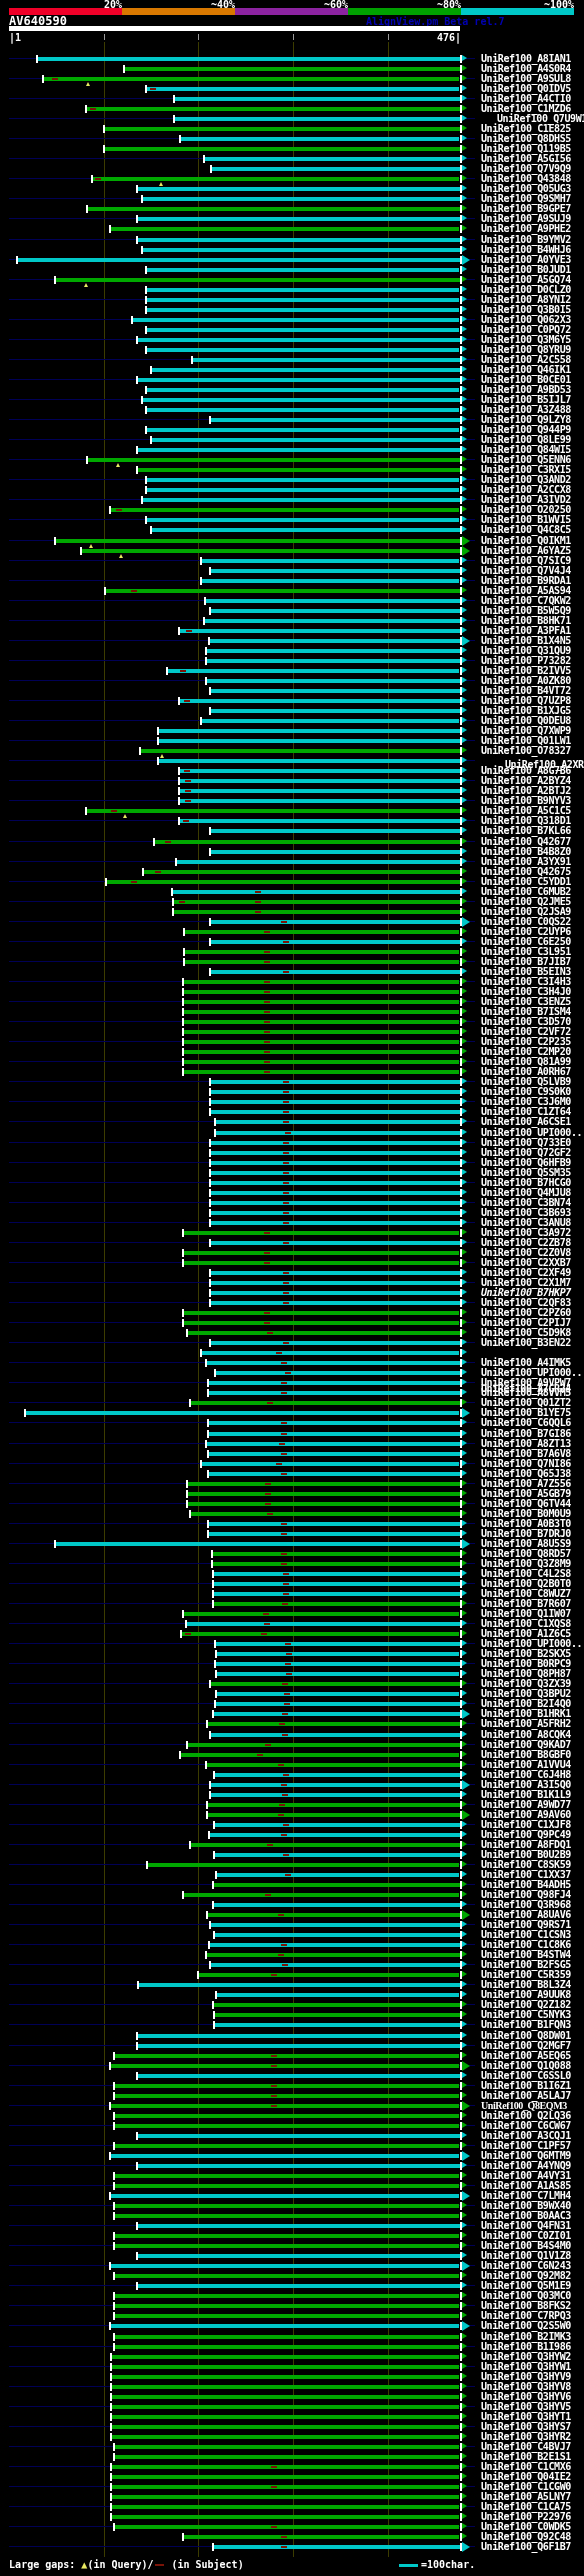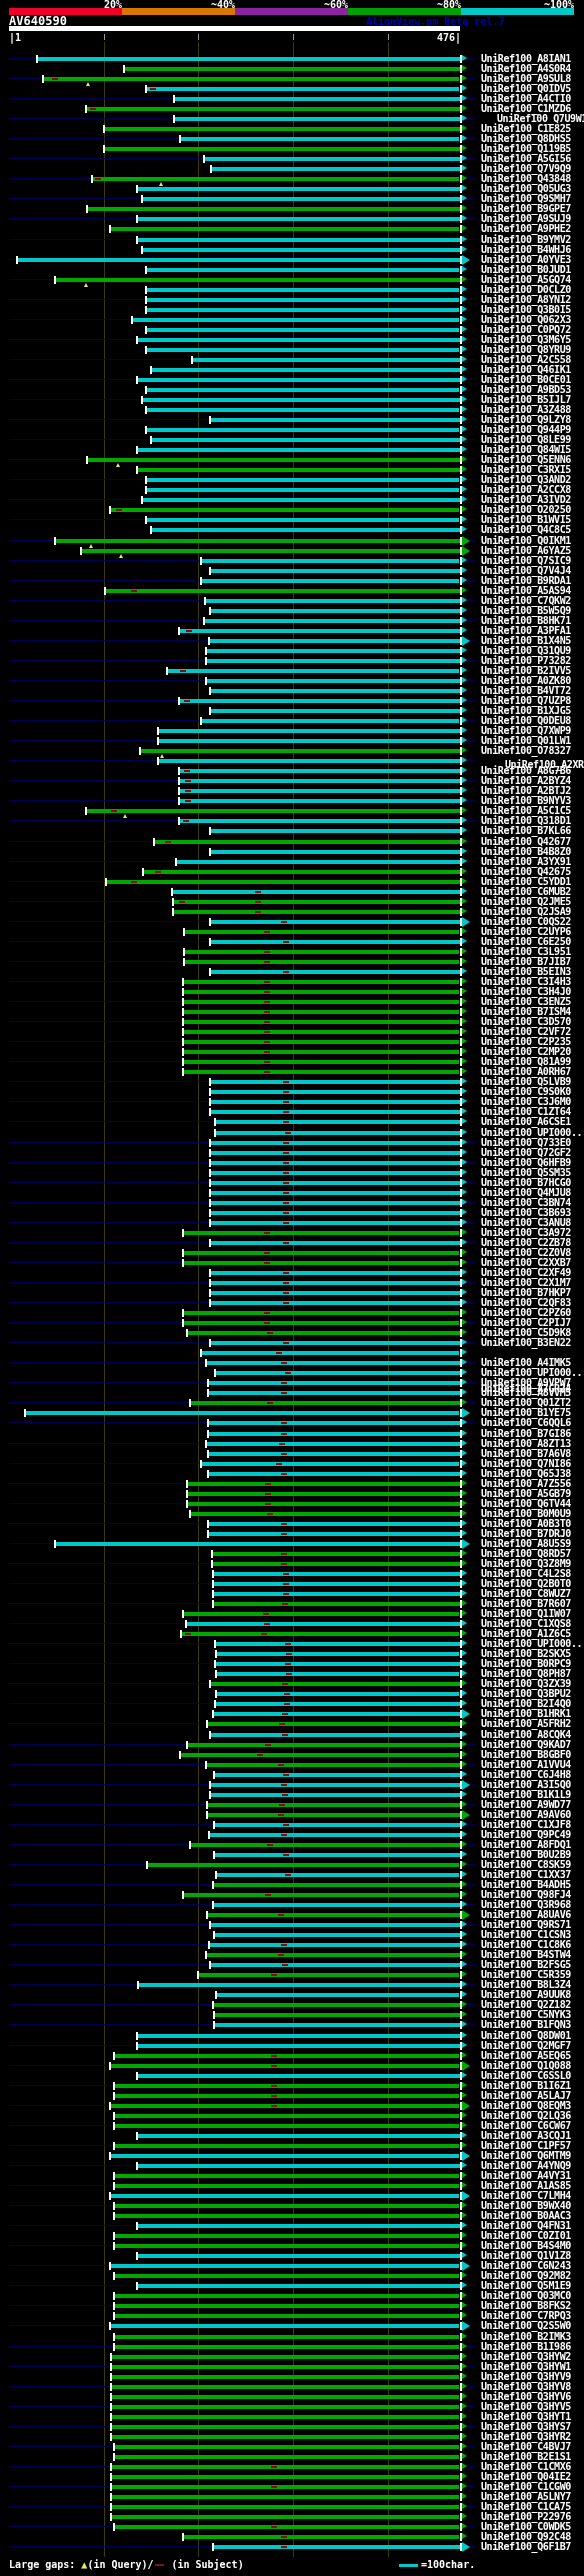--- a/index.html
+++ b/index.html
@@ -1049,21 +1049,21 @@
     </div>
     <div class="row" style="top: 1278px;">
       <div class="navy" style="left: 9.1px; top: 3.7px; width: 466px;"></div>
       <div class="bar" style="left: 210px; top: 2.7px; width: 250px; background: rgb(0, 200, 200);"></div>
       <div class="stick" style="left: 209px; top: 0.9px;"></div>
       <div class="stick" style="left: 460px; top: 0.9px;"></div>
       <div class="arrow" style="left: 462px; top: 1.4px; border-left: 5.5px solid rgb(0, 200, 200);"></div>
       <div class="dash" style="left: 283px; top: 3.7px; width: 5.5px;"></div>
       <div class="hit-label" style="top: 0px;">UniRef100_C2X1M7</div>
     </div>
-    <div class="row" style="top: 1288px;">
+    <div class="row" style="top: 1288px; font-style: italic;">
       <div class="bar" style="left: 210px; top: 2.7px; width: 250px; background: rgb(0, 200, 200);"></div>
       <div class="stick" style="left: 209px; top: 0.9px;"></div>
       <div class="stick" style="left: 460px; top: 0.9px;"></div>
       <div class="arrow" style="left: 462px; top: 1.4px; border-left: 5.5px solid rgb(0, 200, 200);"></div>
       <div class="dash" style="left: 283px; top: 3.7px; width: 5.5px;"></div>
       <div class="hit-label" style="top: 0px;">UniRef100_B7HKP7</div>
     </div>
     <div class="row" style="top: 1298px;">
       <div class="navy" style="left: 9.1px; top: 3.7px; width: 466px;"></div>
       <div class="bar" style="left: 210px; top: 2.7px; width: 250px; background: rgb(0, 200, 200);"></div>
@@ -1723,21 +1723,21 @@
       <div class="hit-label" style="top: 0px;">UniRef100_B1I6Z1</div>
     </div>
     <div class="row" style="top: 2091px;">
       <div class="bar" style="left: 114px; top: 2.7px; width: 345px; background: rgb(0, 168, 0);"></div>
       <div class="stick" style="left: 113px; top: 0.9px;"></div>
       <div class="stick" style="left: 460px; top: 0.9px;"></div>
       <div class="arrow" style="left: 462px; top: 1.4px; border-left: 5.5px solid rgb(0, 168, 0);"></div>
       <div class="dash" style="left: 271px; top: 3.7px; width: 5.5px;"></div>
       <div class="hit-label" style="top: 0px;">UniRef100_A5LAJ7</div>
     </div>
-    <div class="row" style="top: 2101px;">
+    <div class="row" style="top: 2101px; font-family: Liberation Serif, serif;">
       <div class="navy" style="left: 9.1px; top: 3.7px; width: 466px;"></div>
       <div class="bar" style="left: 109px; top: 2.7px; width: 350px; background: rgb(0, 168, 0);"></div>
       <div class="stick" style="left: 109px; top: 0.9px;"></div>
       <div class="stick" style="left: 460px; top: 0.9px;"></div>
       <div class="arrow big" style="left: 462px; top: 0px; border-left: 8.2px solid rgb(0, 168, 0);"></div>
       <div class="dash" style="left: 271px; top: 3.7px; width: 5.5px;"></div>
       <div class="hit-label" style="top: 0px;">UniRef100_Q8EQM3</div>
     </div>
     <div class="row" style="top: 2111px;">
       <div class="bar" style="left: 114px; top: 2.7px; width: 345px; background: rgb(0, 168, 0);"></div>

